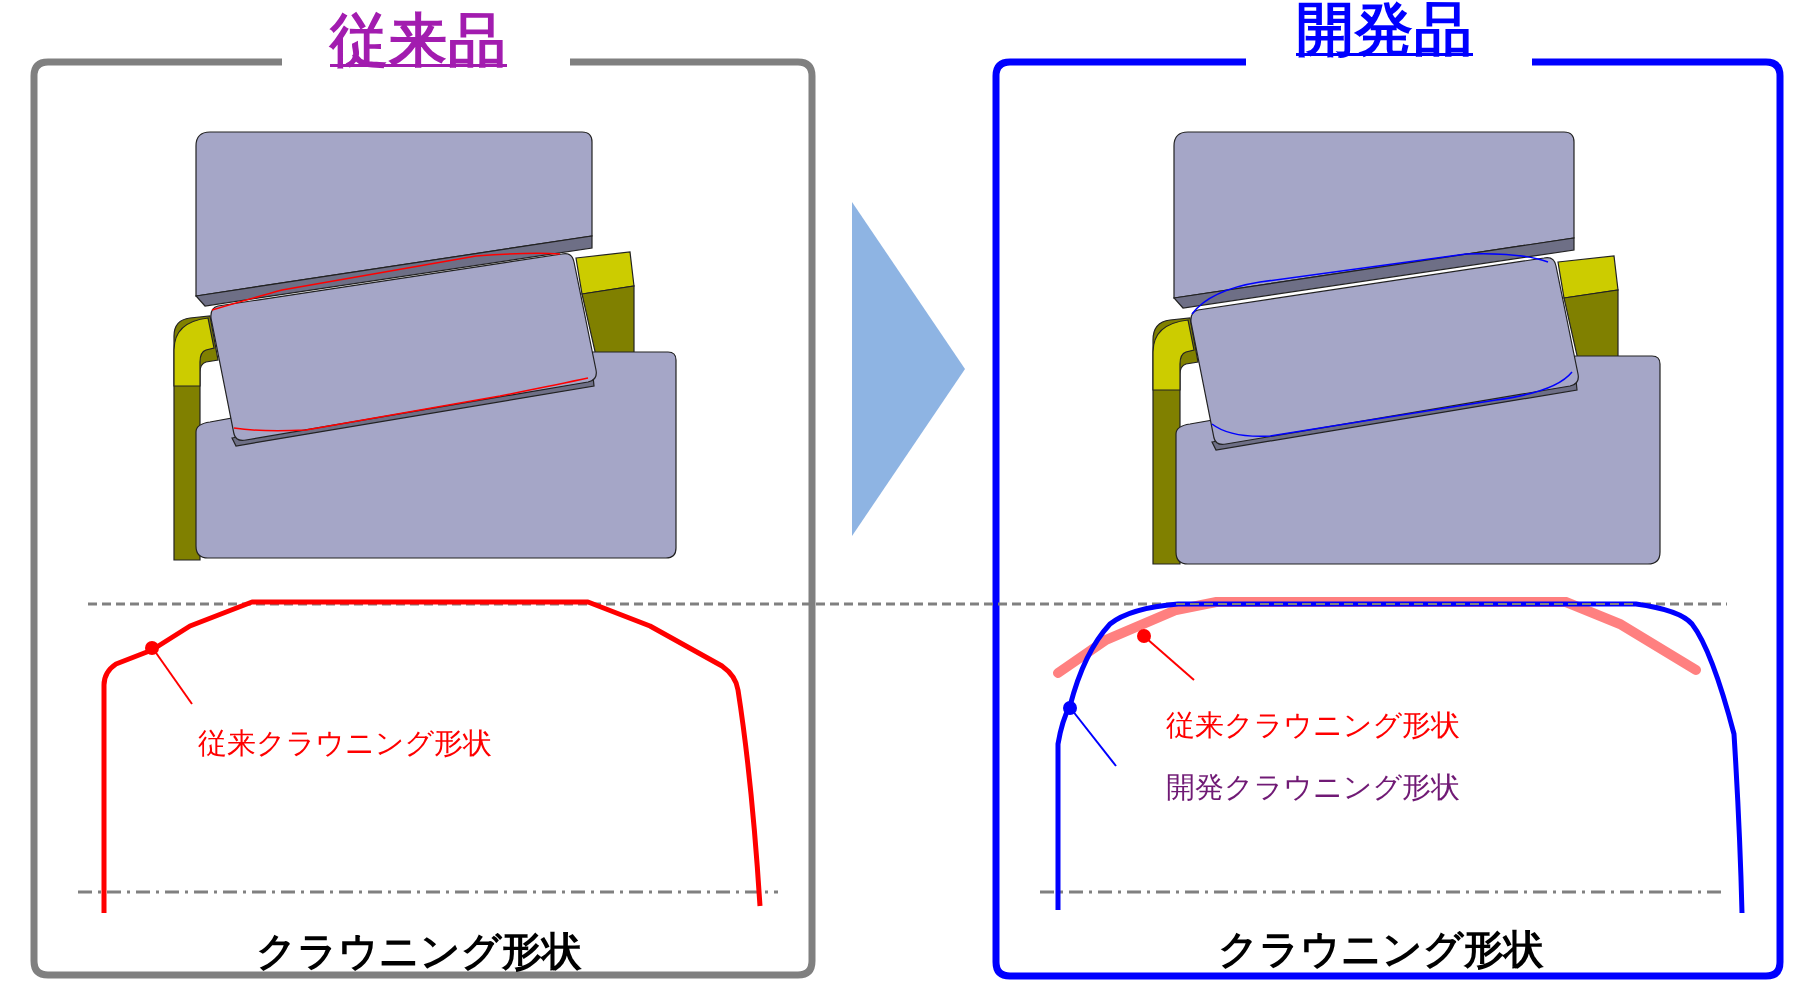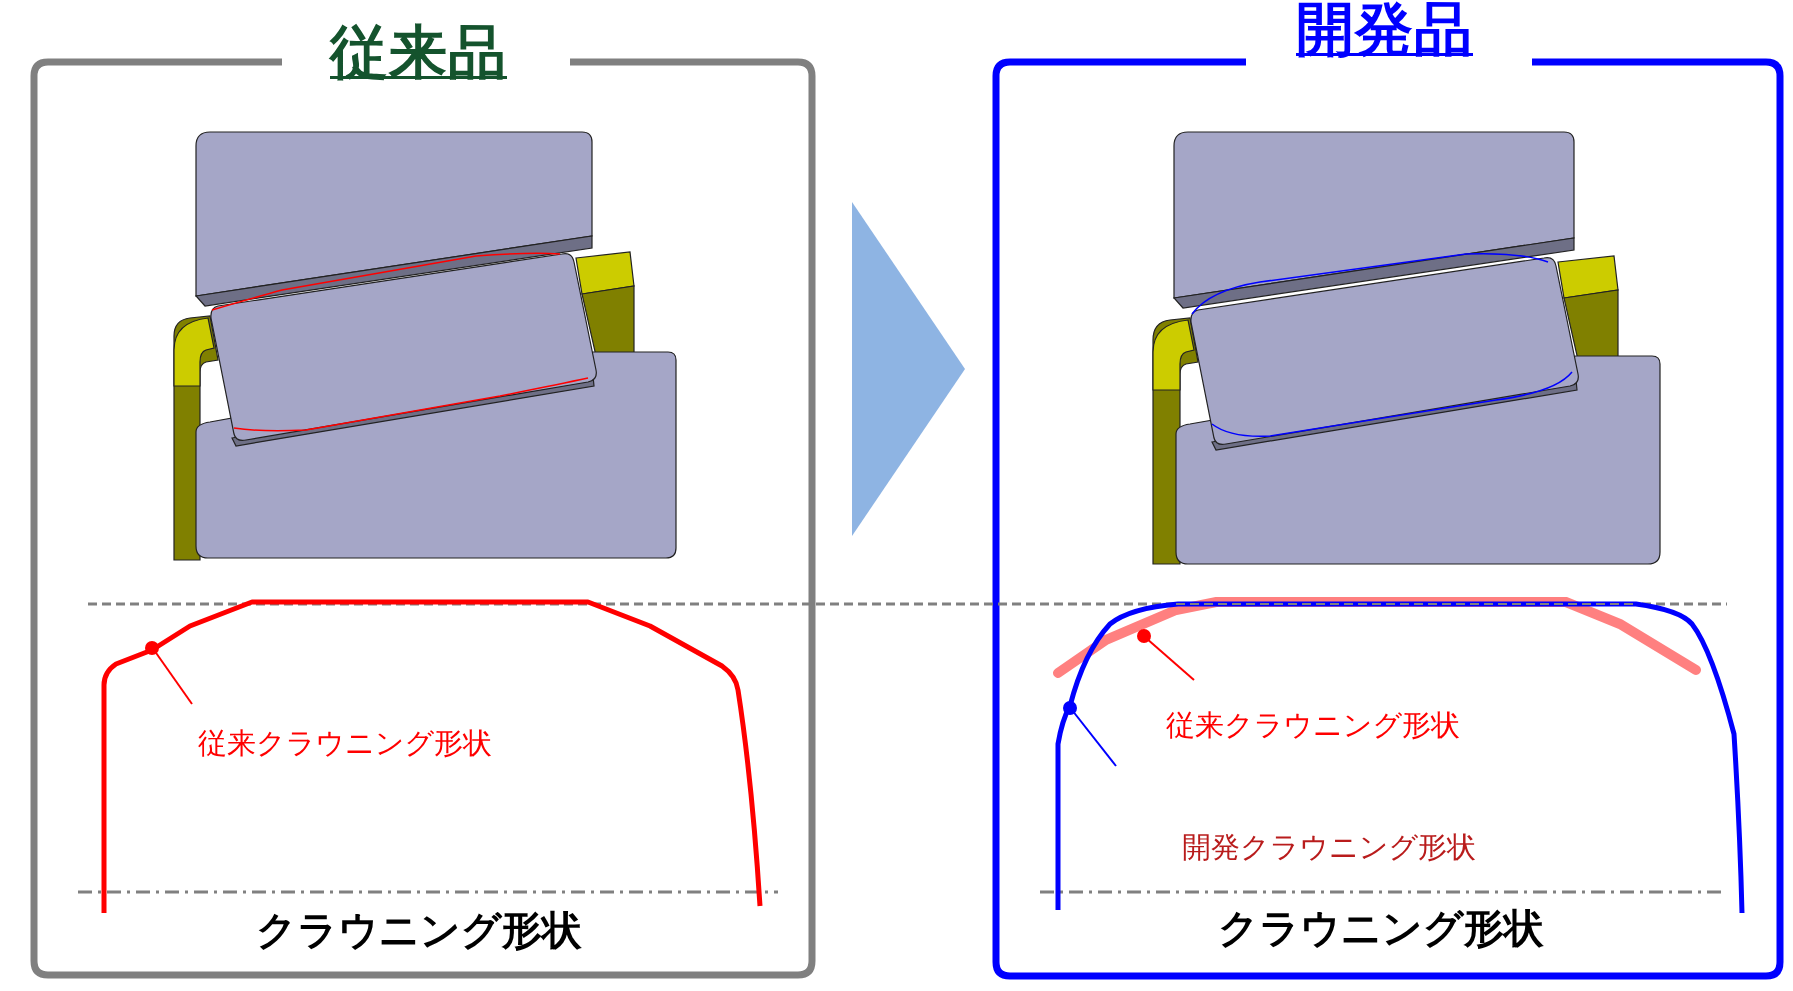--- a/index.html
+++ b/index.html
@@ -2,29 +2,29 @@
 <html><head>
 <meta charset="utf-8">
 <style>
   html, body { margin: 0; padding: 0; background: #ffffff; }
   body { width: 1793px; height: 991px; position: relative; overflow: hidden;
          font-family: "DejaVu Sans", "Liberation Sans", sans-serif; }
   .layer { position: absolute; left: 0; top: 0; }
   .title { position: absolute; font-weight: bold; font-size: 58px; line-height: 60px;
            text-decoration: underline; text-underline-offset: 4px; text-decoration-thickness: 3px;
            font-family: "DejaVu Sans", sans-serif; letter-spacing: 1px; }
-  .title-old { left: 330px; top: 22px; color: #14532d; }
+  .title-old { left: 330px; top: 10px; color: #a21caf; }
   .title-new { left: 1296px; top: 4px; color: #0000ff; font-family: Liberation Mono, monospace; }
   .label { position: absolute; font-size: 29px; line-height: 46px; white-space: nowrap;
            font-family: "DejaVu Sans", sans-serif; }
   .label-old-left { left: 198px; top: 720px; color: #ff0000; }
   .label-old-right { left: 1166px; top: 702px; color: #ff0000; }
-  .label-new-right { left: 1166px; top: 824px; color: #b91c1c; margin-left: 16px; }
+  .label-new-right { left: 1166px; top: 764px; color: #701a75; }
   .caption { position: absolute; font-size: 40px; font-weight: bold; line-height: 44px;
-             color: #000; white-space: nowrap; font-family: "DejaVu Sans", sans-serif; }
+             color: #000; white-space: nowrap; font-family: "DejaVu Sans", sans-serif; margin-top: 21px; }
   .caption-left { left: 256px; top: 908px; }
   .caption-right { left: 1218px; top: 906px; }
 </style>
 </head>
 <body>
 
 <svg class="layer" width="1793" height="991" viewBox="0 0 1793 991">
 
   <g fill="none" stroke="#808080" stroke-width="7">
     <path d="M 282 62 L 48 62 Q 34 62 34 76 L 34 961 Q 34 975 48 975 L 798 975 Q 812 975 812 961 L 812 76 Q 812 62 798 62 L 570 62"></path>

